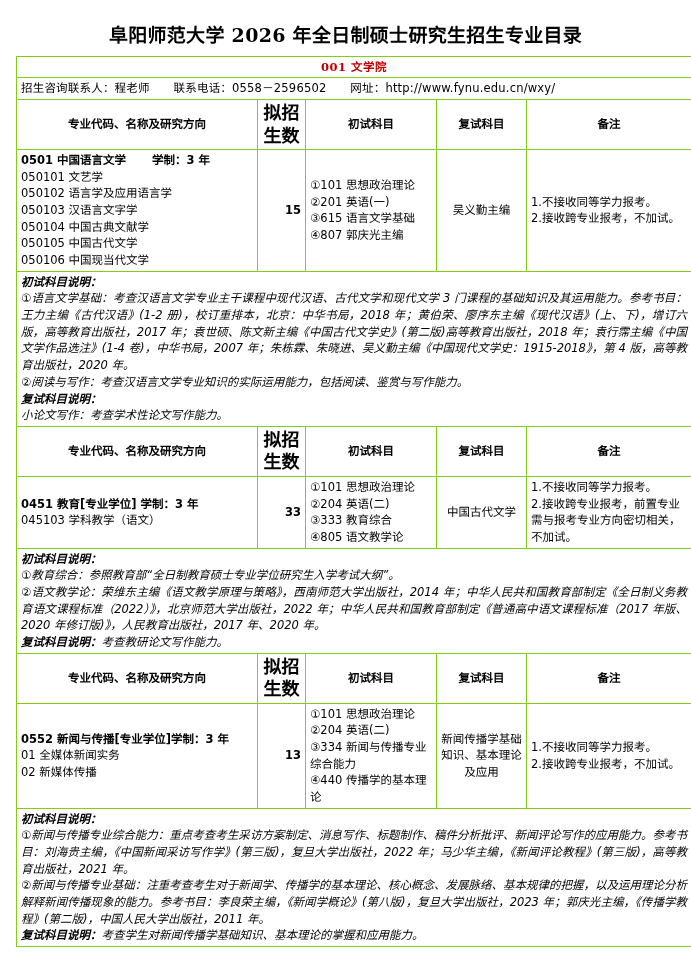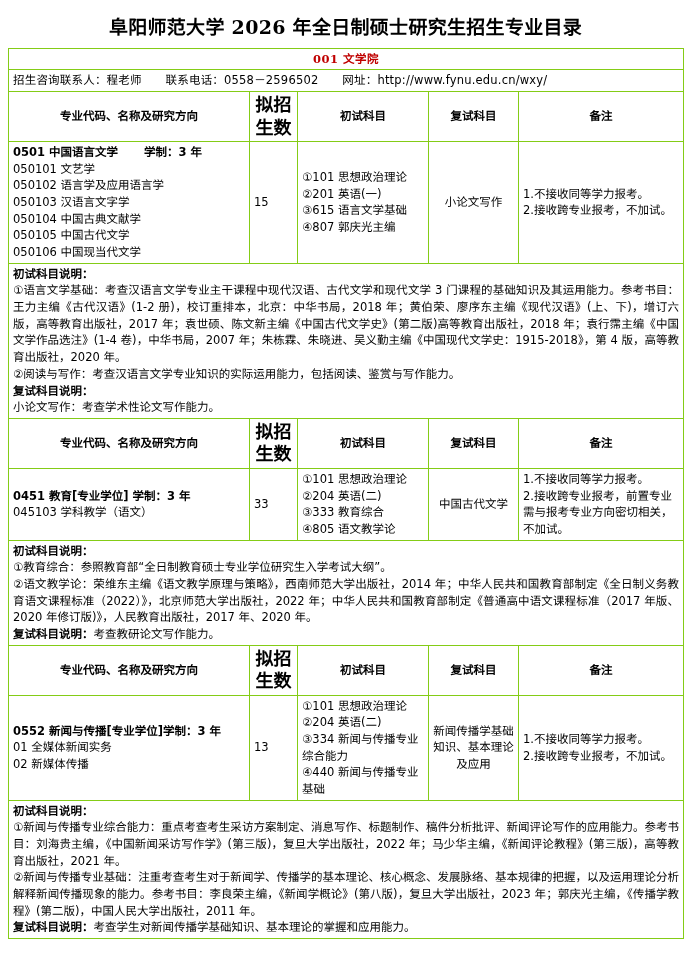--- a/index.html
+++ b/index.html
@@ -10,21 +10,21 @@
   }
   body {
     width: 691px;
     font-family: "DejaVu Sans", "Liberation Sans", sans-serif;
     color: #000000;
     -webkit-font-smoothing: none;
   }
   .page {
     width: 691px;
     box-sizing: border-box;
-    padding: 8px;
+    padding: 16px;
     background: #ffffff;
   }
   .doc-title {
     text-align: center;
     font-size: 19px;
     font-weight: bold;
     font-family: "DejaVu Serif", "Liberation Serif", serif;
     letter-spacing: 0.3px;
     padding: 8px 0 8px 0;
     line-height: 1.25;
@@ -83,23 +83,24 @@
     vertical-align: middle;
     padding: 5px 2px 5px 8px;
     font-size: 11.8px;
     line-height: 1.52;
   }
   td.major .mline { white-space: nowrap; }
   td.major .mhead { font-weight: bold; }
   td.major .mhead .gapwide { display: inline-block; width: 26px; }
 
   td.quota {
-    text-align: left;
+    text-align: right;
     font-size: 12px;
     vertical-align: middle;
+    font-weight: bold;
   }
   td.subjects {
     vertical-align: middle;
     padding: 5px 2px 5px 5px;
     font-size: 11.6px;
     line-height: 1.5;
   }
   td.retest {
     text-align: center;
     vertical-align: middle;
@@ -113,20 +114,21 @@
     line-height: 1.62;
     padding: 5px 4px 5px 6px;
   }
   td.notes {
     padding: 4px 7px 5px 7px;
     font-size: 11.6px;
     line-height: 1.62;
     text-align: justify;
     text-justify: inter-ideograph;
     vertical-align: top;
+    font-style: italic;
   }
   td.notes .nhead {
     font-weight: bold;
     display: block;
   }
   td.notes p {
     margin: 0;
     padding: 0;
   }
   td.notes .inlinehead { font-weight: bold; }
@@ -181,21 +183,21 @@
             <div class="mline">050106 中国现当代文学</div>
           </td>
           <td class="quota">15</td>
           <td class="subjects">
             <div>①101 思想政治理论</div>
             <div>②201 英语(一)</div>
             <div>③615 语言文学基础</div>
             <div>④807 郭庆光主编</div>
           </td>
           <td class="retest">
-            <div>小论文写作</div>
+            <div>吴义勤主编</div>
           </td>
           <td class="remark">
             <div>1.不接收同等学力报考。</div>
             <div>2.接收跨专业报考，不加试。</div>
           </td>
         </tr>
         <tr>
           <td colspan="5" class="notes">
             <span class="nhead">初试科目说明：</span>
             <p>①语言文学基础：考查汉语言文学专业主干课程中现代汉语、古代文学和现代文学 3 门课程的基础知识及其运用能力。参考书目：王力主编《古代汉语》(1-2 册)，校订重排本，北京：中华书局，2018 年；黄伯荣、廖序东主编《现代汉语》(上、下)，增订六版，高等教育出版社，2017 年；袁世硕、陈文新主编《中国古代文学史》(第二版)高等教育出版社，2018 年；袁行霈主编《中国文学作品选注》(1-4 卷)，中华书局，2007 年；朱栋霖、朱晓进、吴义勤主编《中国现代文学史：1915-2018》，第 4 版，高等教育出版社，2020 年。</p>
@@ -256,21 +258,21 @@
           <td class="major">
             <div class="mline mhead">0552 新闻与传播[专业学位]学制：3 年</div>
             <div class="mline">01 全媒体新闻实务</div>
             <div class="mline">02 新媒体传播</div>
           </td>
           <td class="quota">13</td>
           <td class="subjects">
             <div>①101 思想政治理论</div>
             <div>②204 英语(二)</div>
             <div>③334 新闻与传播专业综合能力</div>
-            <div>④440 新闻与传播专业基础</div>
+            <div>④440 传播学的基本理论</div>
           </td>
           <td class="retest">
             <div>新闻传播学基础知识、基本理论及应用</div>
           </td>
           <td class="remark">
             <div>1.不接收同等学力报考。</div>
             <div>2.接收跨专业报考，不加试。</div>
           </td>
         </tr>
         <tr>

